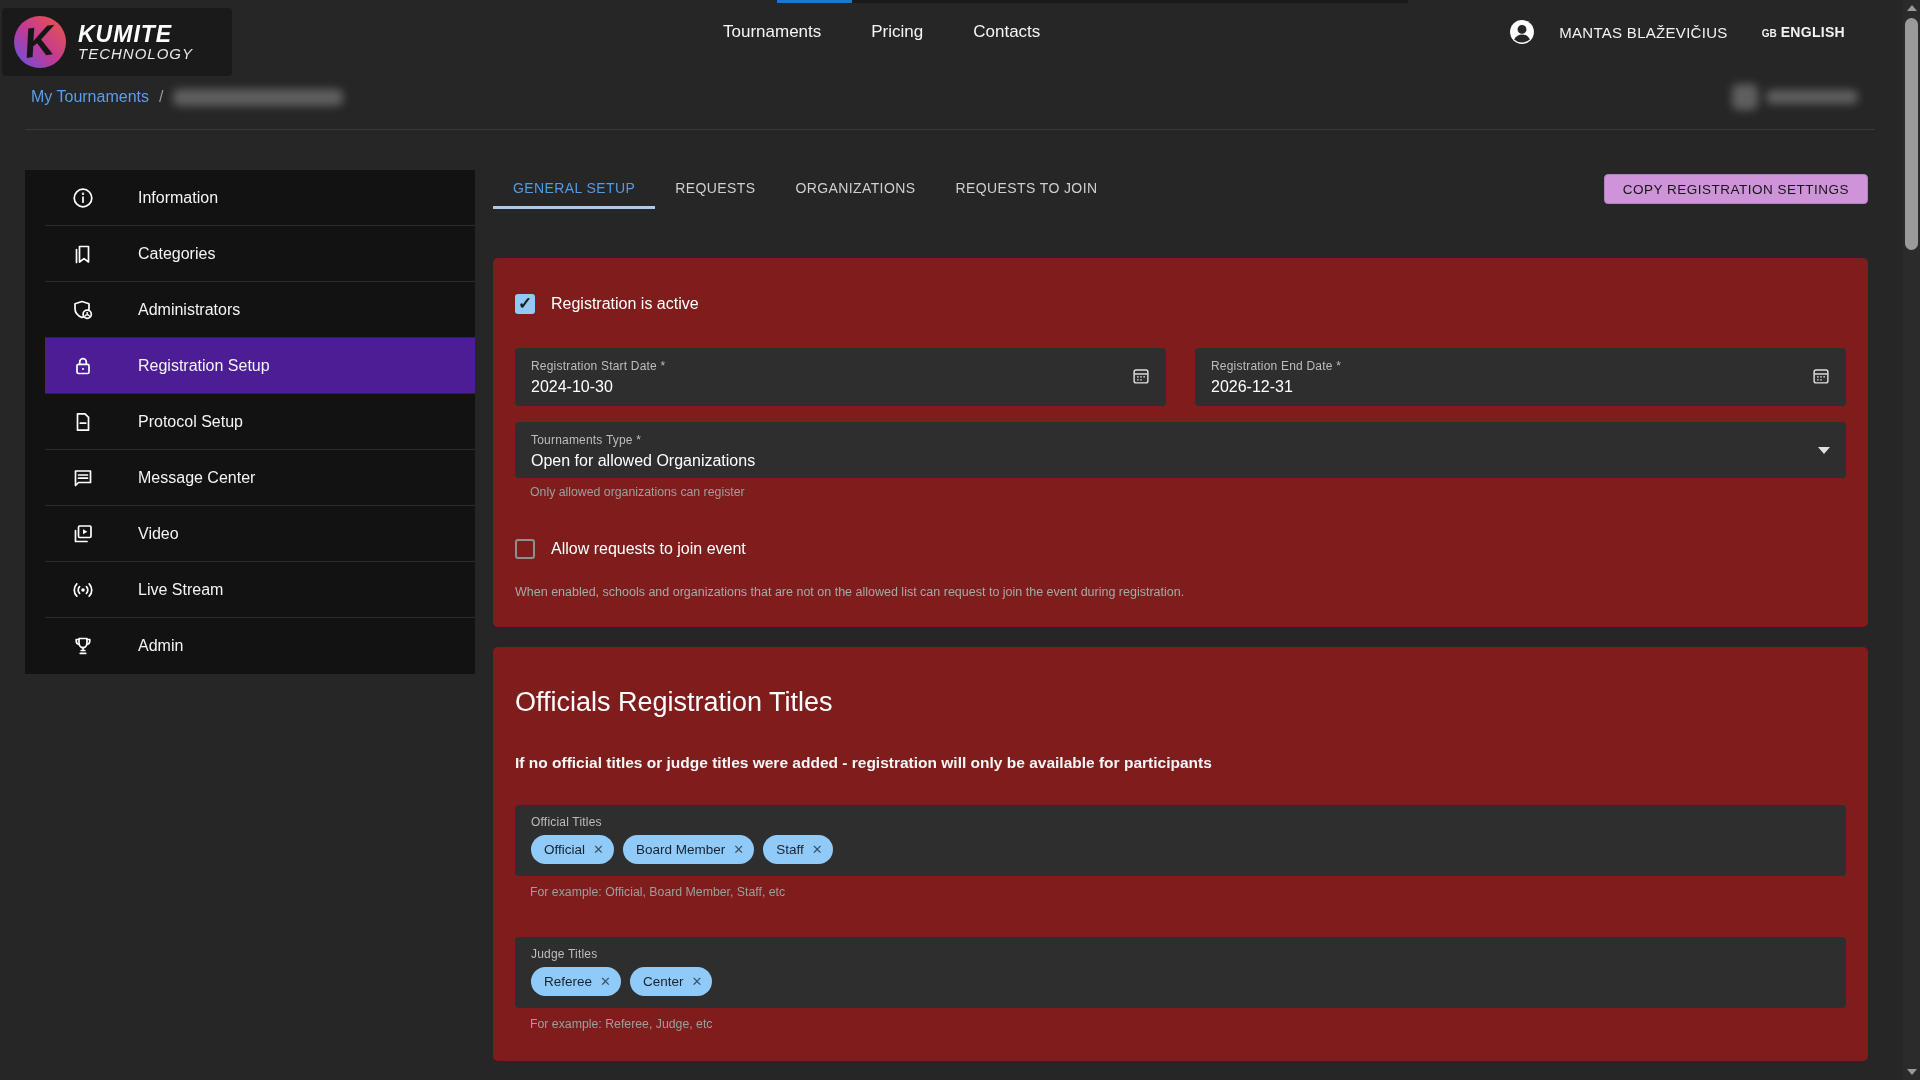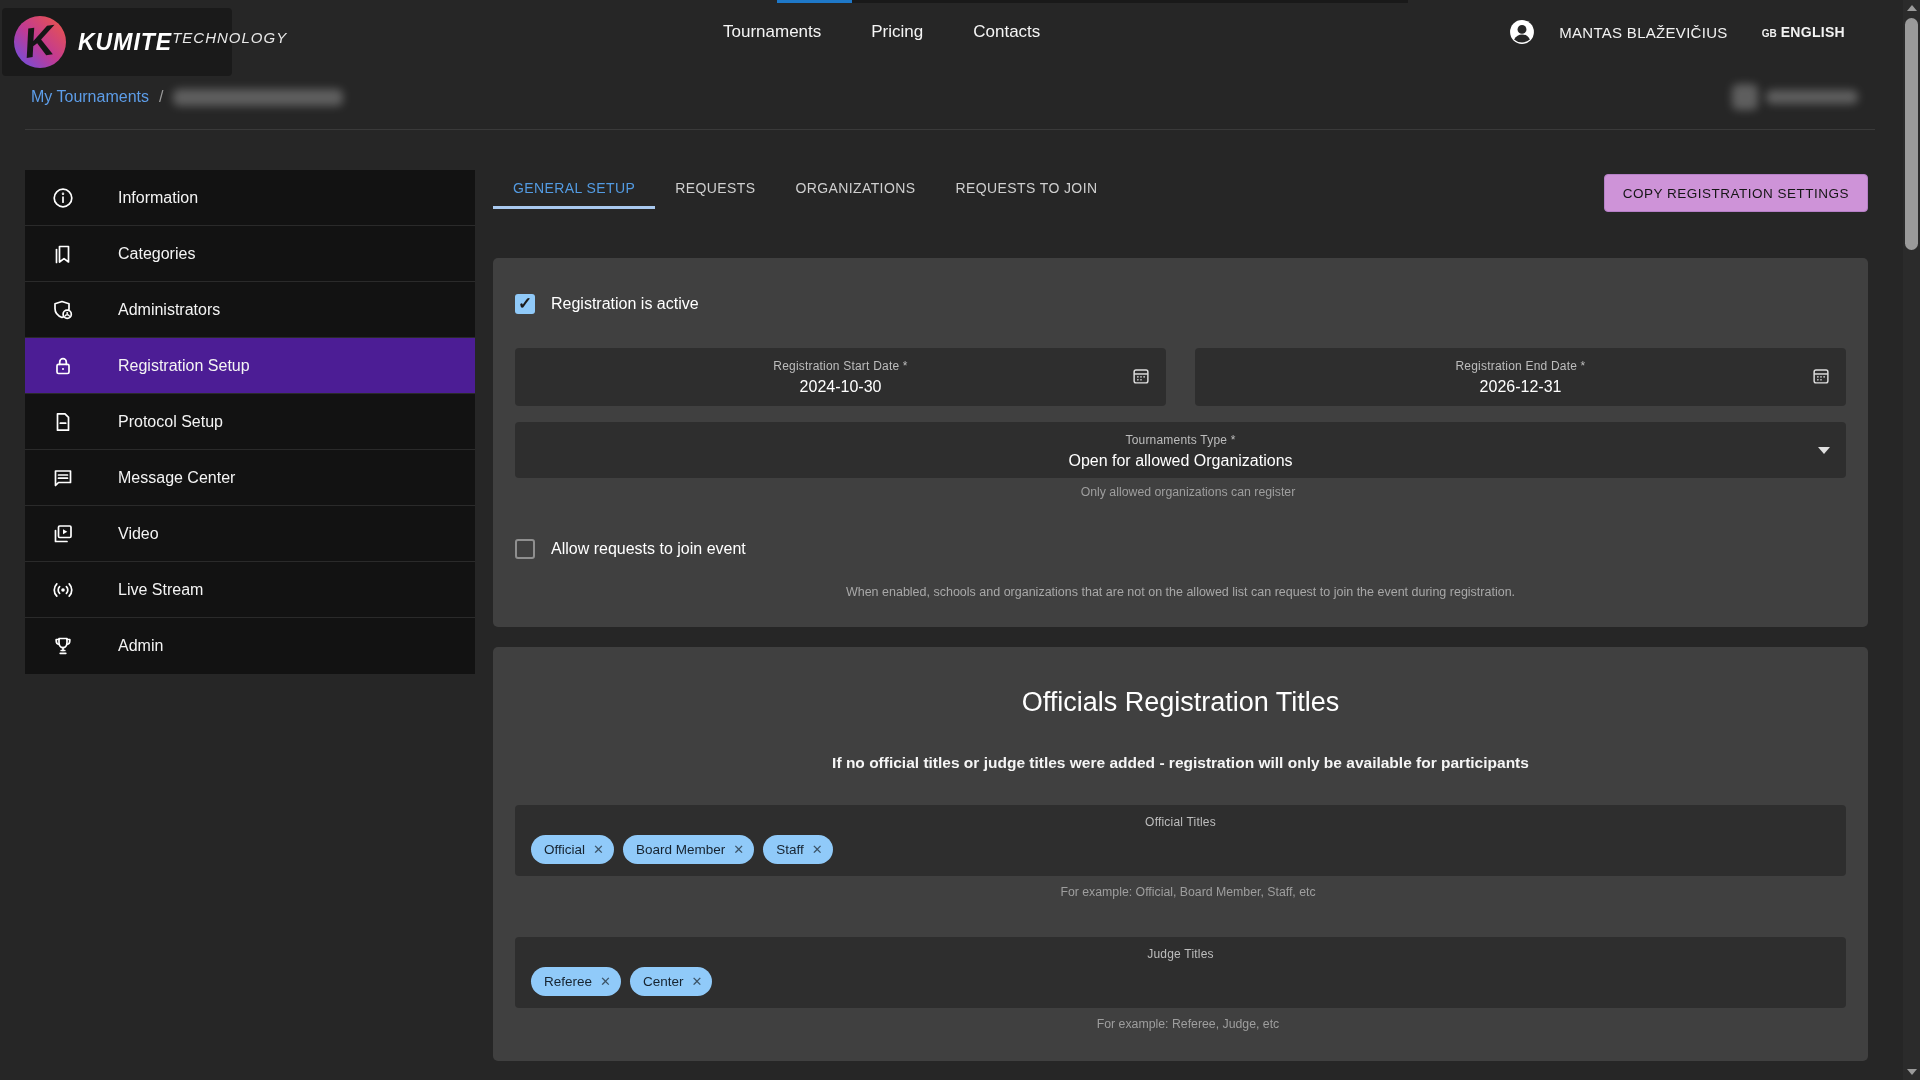--- a/index.html
+++ b/index.html
@@ -23,21 +23,21 @@
   }
   .logo-circle {
     width:52px; height:52px; border-radius:50%;
     background:linear-gradient(225deg,#e8544e 8%,#c23a92 52%,#6d4fe0 95%);
     display:flex; align-items:center; justify-content:center; flex:0 0 auto;
   }
   .logo-k {
     font-weight:900; font-style:italic; font-size:42px; color:#161616;
     transform:rotate(-8deg) translateX(-1px); line-height:1;
   }
-  .brand-text { display:flex; flex-direction:row; line-height:1.05; }
+  .brand-text { display:flex; flex-direction:column; line-height:1.05; }
   .brand-title { font-style:italic; font-weight:700; font-size:23px; letter-spacing:1px; color:#fff; }
   .brand-sub { font-style:italic; font-weight:300; font-size:15px; letter-spacing:1px; color:#e8e8e8; }
 
   .top-nav { position:absolute; left:723px; top:0; height:64px; display:flex; align-items:center; gap:50px; }
   .nav-item { font-size:17px; color:#f5f5f5; cursor:pointer; }
 
   .user-area { position:absolute; right:58px; top:0; height:64px; display:flex; align-items:center; gap:24px; }
   .user-name { font-size:15px; font-weight:500; letter-spacing:.3px; cursor:pointer; }
   .lang { display:flex; align-items:baseline; gap:4px; margin-left:10px; cursor:pointer; }
   .lang-code { font-size:10px; font-weight:700; }
@@ -49,48 +49,48 @@
   .crumb-link { color:#5d9de8; font-size:16px; cursor:pointer; }
   .crumb-sep { color:#9a9a9a; font-size:16px; }
   .blurred-blob { background:#8d8d8d; opacity:.55; filter:blur(4px); border-radius:6px; }
   .crumb-current { width:170px; height:17px; }
   .crumb-divider { position:absolute; left:25px; right:28px; bottom:12px; border-bottom:1px solid #3a3a3a; }
   .date-badge { position:absolute; right:45px; top:18px; height:30px; display:flex; align-items:center; gap:8px; }
   .badge-icon-blob { width:26px; height:26px; border-radius:6px; }
   .badge-text-blob { width:92px; height:14px; }
 
   
-  .sidebar { position:absolute; left:25px; top:170px; width:450px; background:#121212; }
+  .sidebar { position:absolute; left:25px; top:170px; width:450px; background:#121212;padding-left:20px; }
   .side-item {
     height:56px; display:flex; align-items:center; background:#121212;
     border-bottom:1px solid #2a2a2a; cursor:pointer;
   }
   .side-item:last-child { border-bottom:none; }
   .side-item.selected { background:#4c1d95; }
   .side-icon { width:24px; height:24px; margin-left:26px; flex:0 0 auto; display:flex; }
   .side-icon svg { width:24px; height:24px; stroke:#fff; fill:none; stroke-width:1.7; stroke-linecap:round; stroke-linejoin:round; }
   .side-label { margin-left:43px; font-size:16px; color:#f4f4f4; }
 
   
   .main { position:absolute; left:493px; top:170px; width:1375px; }
   .tabbar { position:relative; height:42px; display:flex; }
   .tab {
     height:39px; display:flex; align-items:center; padding:0 20px;
     font-size:14px; font-weight:500; letter-spacing:.4px; color:#cfcfcf;
     border-bottom:3px solid transparent; cursor:pointer; white-space:nowrap;
   }
   .tab.active { color:#539be2; border-bottom-color:#a9c9ef; }
   .copy-btn {
-    position:absolute; right:0; top:4px; height:38px; padding:0 18px;
+    position:absolute; right:0; top:4px; height:30px; padding:0 18px;
     background:#ce93d8; color:#161616; border:1px solid #b57fc6; border-radius:4px;
     font-family:"Liberation Sans", sans-serif;
     font-size:13.5px; font-weight:500; letter-spacing:.5px; cursor:pointer;
   }
 
-  .card { background:#404040; border-radius:5px; width:1375px;text-align:center; }
+  .card { background:#7f1d1d; border-radius:5px; width:1375px; }
   .card1 { margin-top:46px; padding:36px 22px 28px; }
   .card2 { margin-top:20px; padding:26px 22px 30px; }
 
   
   .check-row { display:flex; align-items:center; gap:16px; cursor:pointer; }
   .checkbox {
     width:20px; height:20px; border-radius:3px; flex:0 0 auto; position:relative;
   }
   .checkbox.checked { background:#90caf9; }
   .checkbox.checked::after {

